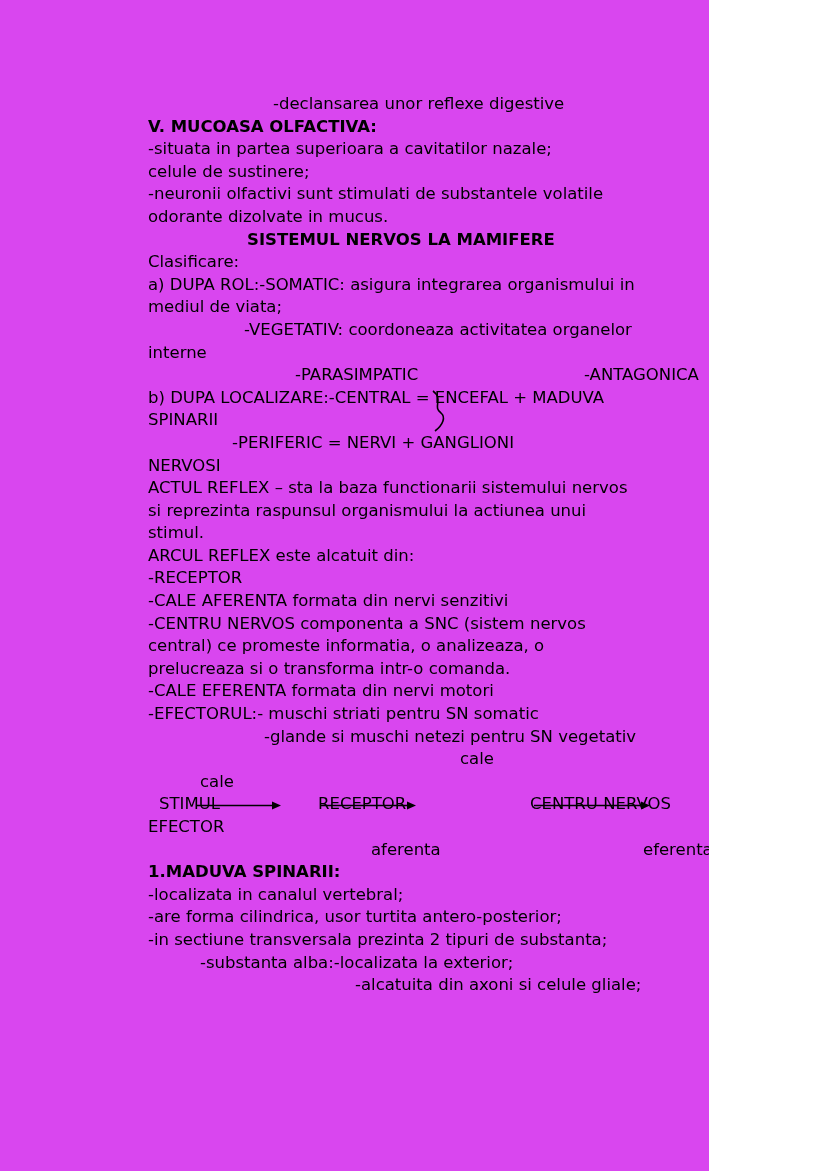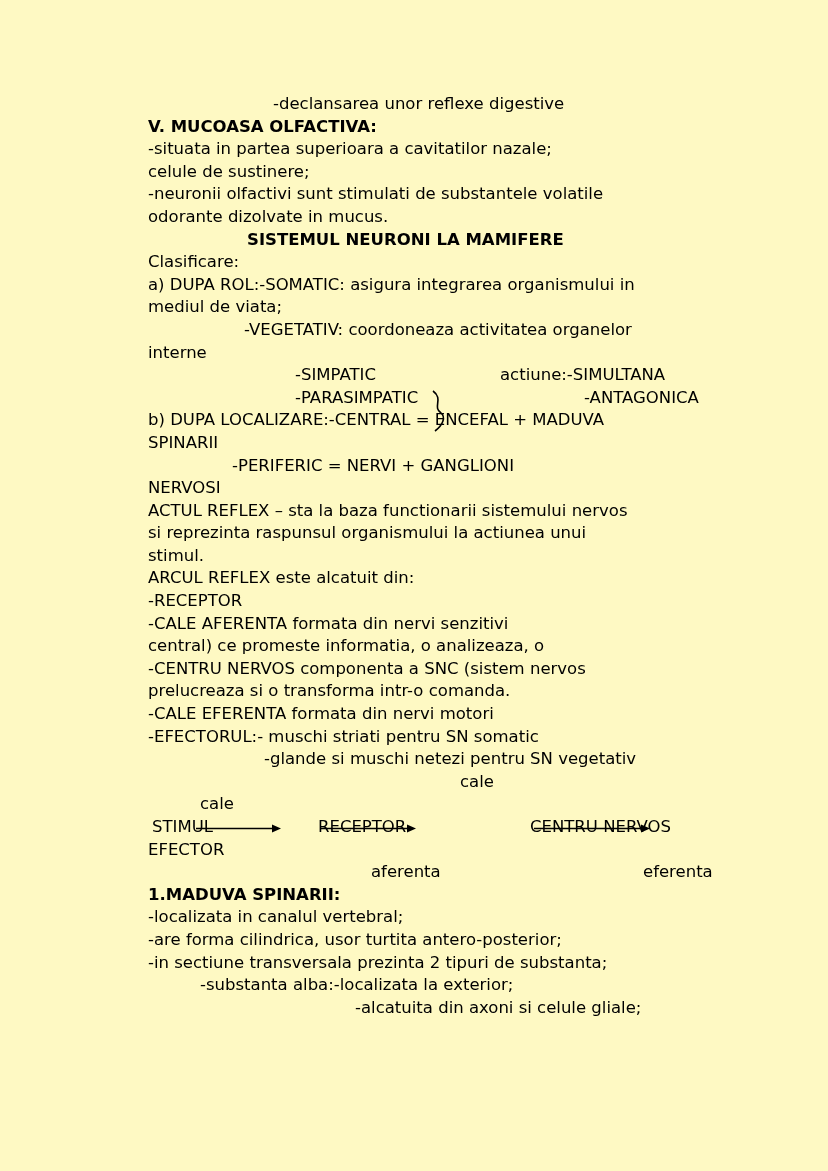--- a/index.html
+++ b/index.html
@@ -1,20 +1,20 @@
 <!DOCTYPE html>
 <html><head>
 <meta charset="utf-8">
 <style>
   html, body { margin: 0; padding: 0; background: #ffffff; }
   .page {
     position: relative;
-    width: 828px;
+    width: 709px;
     height: 1171px;
-    background: #fef9c3;
+    background: #d946ef;
     color: #000000;
     font-family: "DejaVu Sans", sans-serif;
     font-size: 16.5px;
     overflow: hidden;
   }
   .content {
     position: absolute;
     left: 148px;
     top: 93px;
     width: 640px;
@@ -49,54 +49,50 @@
     <path d="M5,1 C16,9 4,17 13,23 C18,27 15,35 7,41" fill="none" stroke="#000" stroke-width="1.6"></path>
   </svg>
 
   <div class="content">
     <div class="ln" style="margin-left:125px">-declansarea unor reflexe digestive</div>
     <div class="ln b">V. MUCOASA OLFACTIVA:</div>
     <div class="ln">-situata in partea superioara a cavitatilor nazale;</div>
     <div class="ln">celule de sustinere;</div>
     <div class="ln"><span>-neuronii olfactivi sunt stimulati de substantele </span><span class="i">volatile</span></div>
     <div class="ln">odorante dizolvate in mucus.</div>
-    <div class="ln b" style="margin-left:99px">SISTEMUL NEURONI LA MAMIFERE</div>
+    <div class="ln b" style="margin-left:99px">SISTEMUL NERVOS LA MAMIFERE</div>
     <div class="ln">Clasificare:</div>
     <div class="ln">a) DUPA ROL:-SOMATIC: asigura integrarea organismului in</div>
     <div class="ln">mediul de viata;</div>
     <div class="ln" style="margin-left:96px">-VEGETATIV: coordoneaza activitatea organelor</div>
     <div class="ln">interne</div>
-    <div class="ln">
-      <span class="abs" style="left:147px">-SIMPATIC</span>
-      <span class="abs" style="left:352px">actiune:-SIMULTANA</span>
-    </div>
     <div class="ln">
       <span class="abs" style="left:147px">-PARASIMPATIC</span>
       <span class="abs" style="left:436px">-ANTAGONICA</span>
     </div>
     <div class="ln">b) DUPA LOCALIZARE:-CENTRAL = ENCEFAL + MADUVA</div>
     <div class="ln">SPINARII</div>
     <div class="ln" style="margin-left:84px">-PERIFERIC = NERVI + GANGLIONI</div>
     <div class="ln">NERVOSI</div>
     <div class="ln">ACTUL REFLEX – sta la baza functionarii sistemului nervos</div>
     <div class="ln">si reprezinta raspunsul organismului la actiunea unui</div>
     <div class="ln">stimul.</div>
     <div class="ln">ARCUL REFLEX este alcatuit din:</div>
     <div class="ln">-RECEPTOR</div>
     <div class="ln">-CALE AFERENTA formata din nervi senzitivi</div>
+    <div class="ln">-CENTRU NERVOS componenta a SNC (sistem nervos</div>
     <div class="ln">central) ce promeste informatia, o analizeaza, o</div>
-    <div class="ln">-CENTRU NERVOS componenta a SNC (sistem nervos</div>
     <div class="ln">prelucreaza si o transforma intr-o comanda.</div>
     <div class="ln">-CALE EFERENTA formata din nervi motori</div>
     <div class="ln">-EFECTORUL:- muschi striati pentru SN somatic</div>
     <div class="ln" style="margin-left:116px">-glande si muschi netezi pentru SN vegetativ</div>
     <div class="ln" style="margin-left:312px">cale</div>
     <div class="ln" style="margin-left:52px">cale</div>
     <div class="ln">
-      <span class="abs" style="left:4px">STIMUL</span>
+      <span class="abs" style="left:11px">STIMUL</span>
       <span class="abs" style="left:170px">RECEPTOR</span>
       <span class="abs" style="left:382px">CENTRU NERVOS</span>
       <svg class="arrow-layer" viewBox="0 0 560 23">
         <line x1="48" y1="12.5" x2="126" y2="12.5" stroke="#000" stroke-width="1.6"></line>
         <polygon points="133,12.5 124,8.5 124,16.5" fill="#000"></polygon>
         <line x1="173" y1="12.5" x2="261" y2="12.5" stroke="#000" stroke-width="1.6"></line>
         <polygon points="268,12.5 259,8.5 259,16.5" fill="#000"></polygon>
         <line x1="386" y1="12.5" x2="495" y2="12.5" stroke="#000" stroke-width="1.6"></line>
         <polygon points="502,12.5 493,8.5 493,16.5" fill="#000"></polygon>
       </svg>

